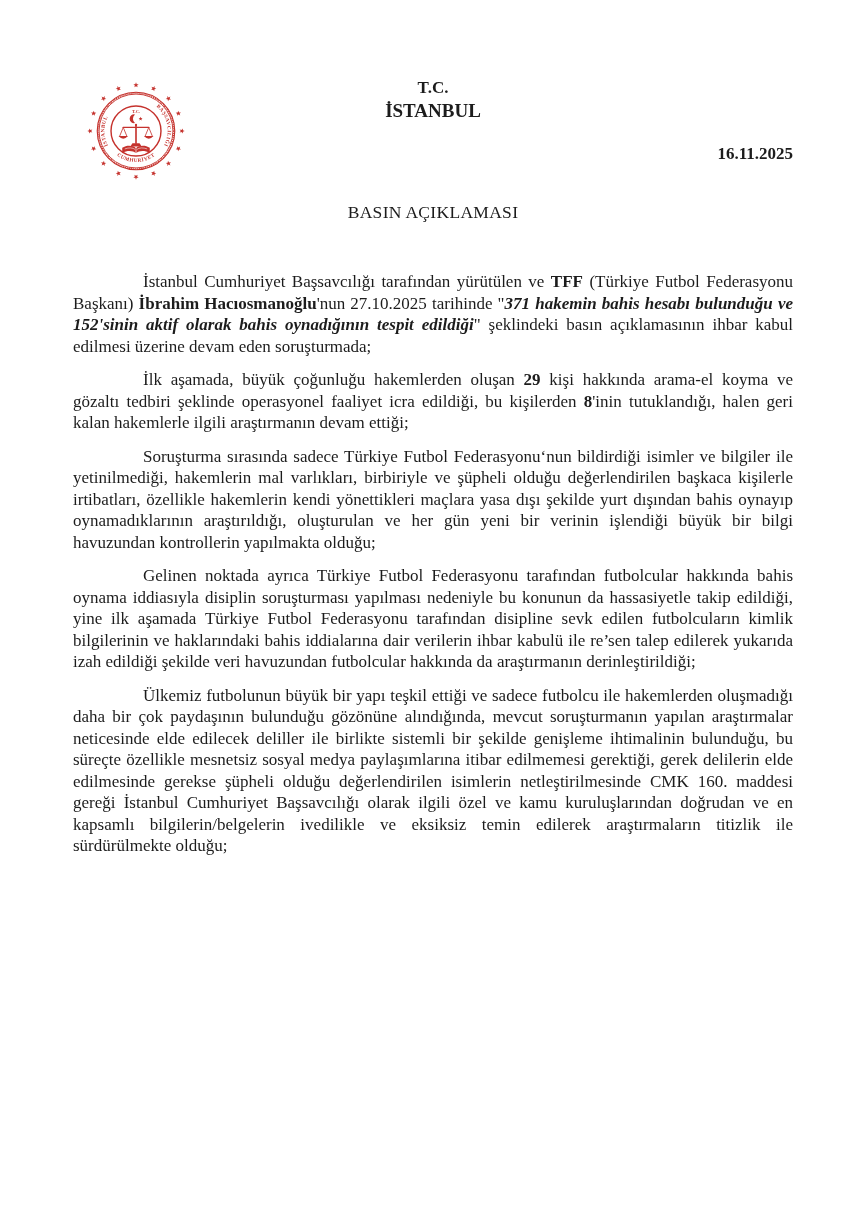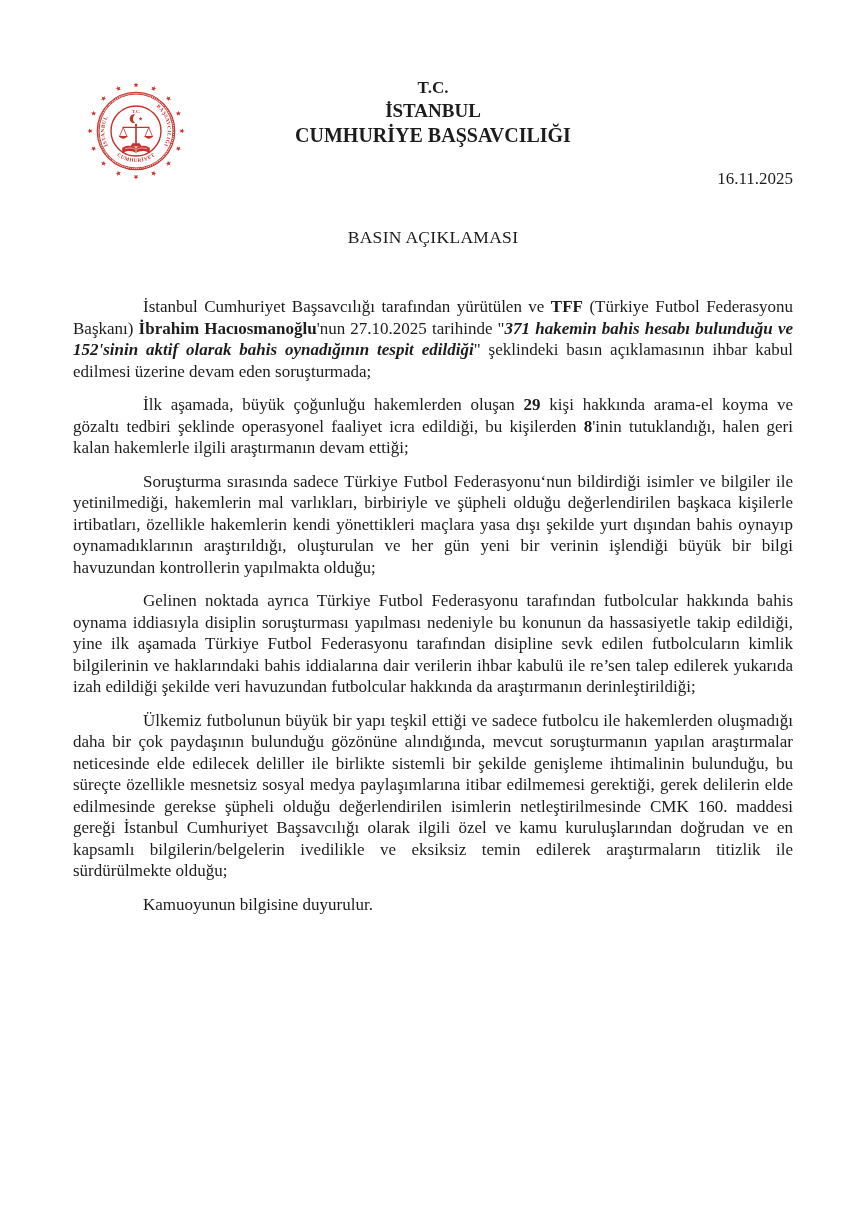--- a/index.html
+++ b/index.html
@@ -13,21 +13,21 @@
     font-family:"Liberation Serif","DejaVu Serif",serif;
     color:var(--ink,#1c1c1c);
     overflow:hidden;
   }
   .seal{position:absolute;left:85px;top:80px;width:102px;height:102px;}
   .letterhead{padding-top:76px;text-align:center;}
   .lh1{font-size:17px;font-weight:700;line-height:23px;}
   .lh2{font-size:19px;font-weight:700;line-height:24px;}
   .lh3{font-size:20px;font-weight:700;line-height:25px;}
   .lh4{font-size:18px;font-weight:400;line-height:23px;}
-  .date{margin-top:20px;text-align:right;font-weight:400;font-size:17px;line-height:21px;}
+  .date{margin-top:20px;text-align:right;font-weight:700;font-size:17px;line-height:21px;}
   .title{margin:38px 0 0;text-align:center;font-weight:400;font-size:17.5px;line-height:21px;letter-spacing:.3px;}
   .docbody{margin-top:48px;}
   .docbody p{
     margin:0 0 12px;
     font-size:17px;line-height:21.5px;
     text-align:justify;
     text-indent:70px;
   }
   .b{font-weight:700;}
   .i{font-style:italic;}
@@ -99,29 +99,27 @@
         <path d="M36.5,66.5 C41,63.5 47,64 50,66.8 C53,64 59,63.5 63.5,66.5 L63.5,71.2 C58,68.8 53,69.2 50,71.6 C47,69.2 42,68.8 36.5,71.2 Z" fill="var(--seal,#c5322d)"></path>
         <path d="M50,66.9 V71.5" stroke="#ffffff" stroke-width="0.7" fill="none"></path>
         <path d="M39,67.6 C43,66 47,66.4 49,68 M61,67.6 C57,66 53,66.4 51,68" stroke="#ffffff" stroke-width="0.55" fill="none"></path>
       </g>
     </g>
   </svg>
 
   <header class="letterhead">
     <div class="lh1">T.C.</div>
     <div class="lh2">İSTANBUL</div>
-    <div class="lh3">CUMHURİYE BAŞSAVCILIĞI</div>
   </header>
 
   <div class="date">16.11.2025</div>
 
   <h1 class="title">BASIN AÇIKLAMASI</h1>
 
   <main class="docbody">
     <p><span>İstanbul Cumhuriyet Başsavcılığı tarafından yürütülen ve </span><span class="b">TFF</span><span> (Türkiye Futbol Federasyonu Başkanı) </span><span class="b">İbrahim Hacıosmanoğlu</span><span>'nun 27.10.2025 tarihinde "</span><span class="b i">371 hakemin bahis hesabı bulunduğu ve 152'sinin aktif olarak bahis oynadığının tespit edildiği</span><span>" şeklindeki basın açıklamasının ihbar kabul edilmesi üzerine devam eden soruşturmada;</span></p>
     <p><span>İlk aşamada, büyük çoğunluğu hakemlerden oluşan </span><span class="b">29</span><span> kişi hakkında arama-el koyma ve gözaltı tedbiri şeklinde operasyonel faaliyet icra edildiği, bu kişilerden </span><span class="b">8</span><span>'inin tutuklandığı, halen geri kalan hakemlerle ilgili araştırmanın devam ettiği;</span></p>
     <p><span>Soruşturma sırasında sadece Türkiye Futbol Federasyonu‘nun bildirdiği isimler ve bilgiler ile yetinilmediği, hakemlerin mal varlıkları, birbiriyle ve şüpheli olduğu değerlendirilen başkaca kişilerle irtibatları, özellikle hakemlerin kendi yönettikleri maçlara yasa dışı şekilde yurt dışından bahis oynayıp oynamadıklarının araştırıldığı, oluşturulan ve her gün yeni bir verinin işlendiği büyük bir bilgi havuzundan kontrollerin yapılmakta olduğu;</span></p>
     <p><span>Gelinen noktada ayrıca Türkiye Futbol Federasyonu tarafından futbolcular hakkında bahis oynama iddiasıyla disiplin soruşturması yapılması nedeniyle bu konunun da hassasiyetle takip edildiği, yine ilk aşamada Türkiye Futbol Federasyonu tarafından disipline sevk edilen futbolcuların kimlik bilgilerinin ve haklarındaki bahis iddialarına dair verilerin ihbar kabulü ile re’sen talep edilerek yukarıda izah edildiği şekilde veri havuzundan futbolcular hakkında da araştırmanın derinleştirildiği;</span></p>
     <p><span>Ülkemiz futbolunun büyük bir yapı teşkil ettiği ve sadece futbolcu ile hakemlerden oluşmadığı daha bir çok paydaşının bulunduğu gözönüne alındığında, mevcut soruşturmanın yapılan araştırmalar neticesinde elde edilecek deliller ile birlikte sistemli bir şekilde genişleme ihtimalinin bulunduğu, bu süreçte özellikle mesnetsiz sosyal medya paylaşımlarına itibar edilmemesi gerektiği, gerek delilerin elde edilmesinde gerekse şüpheli olduğu değerlendirilen isimlerin netleştirilmesinde CMK 160. maddesi gereği İstanbul Cumhuriyet Başsavcılığı olarak ilgili özel ve kamu kuruluşlarından doğrudan ve en kapsamlı bilgilerin/belgelerin ivedilikle ve eksiksiz temin edilerek araştırmaların titizlik ile sürdürülmekte olduğu;</span></p>
-    <p class="closing">Kamuoyunun bilgisine duyurulur.</p>
   </main>
 
 </div>
 
 </body></html>

